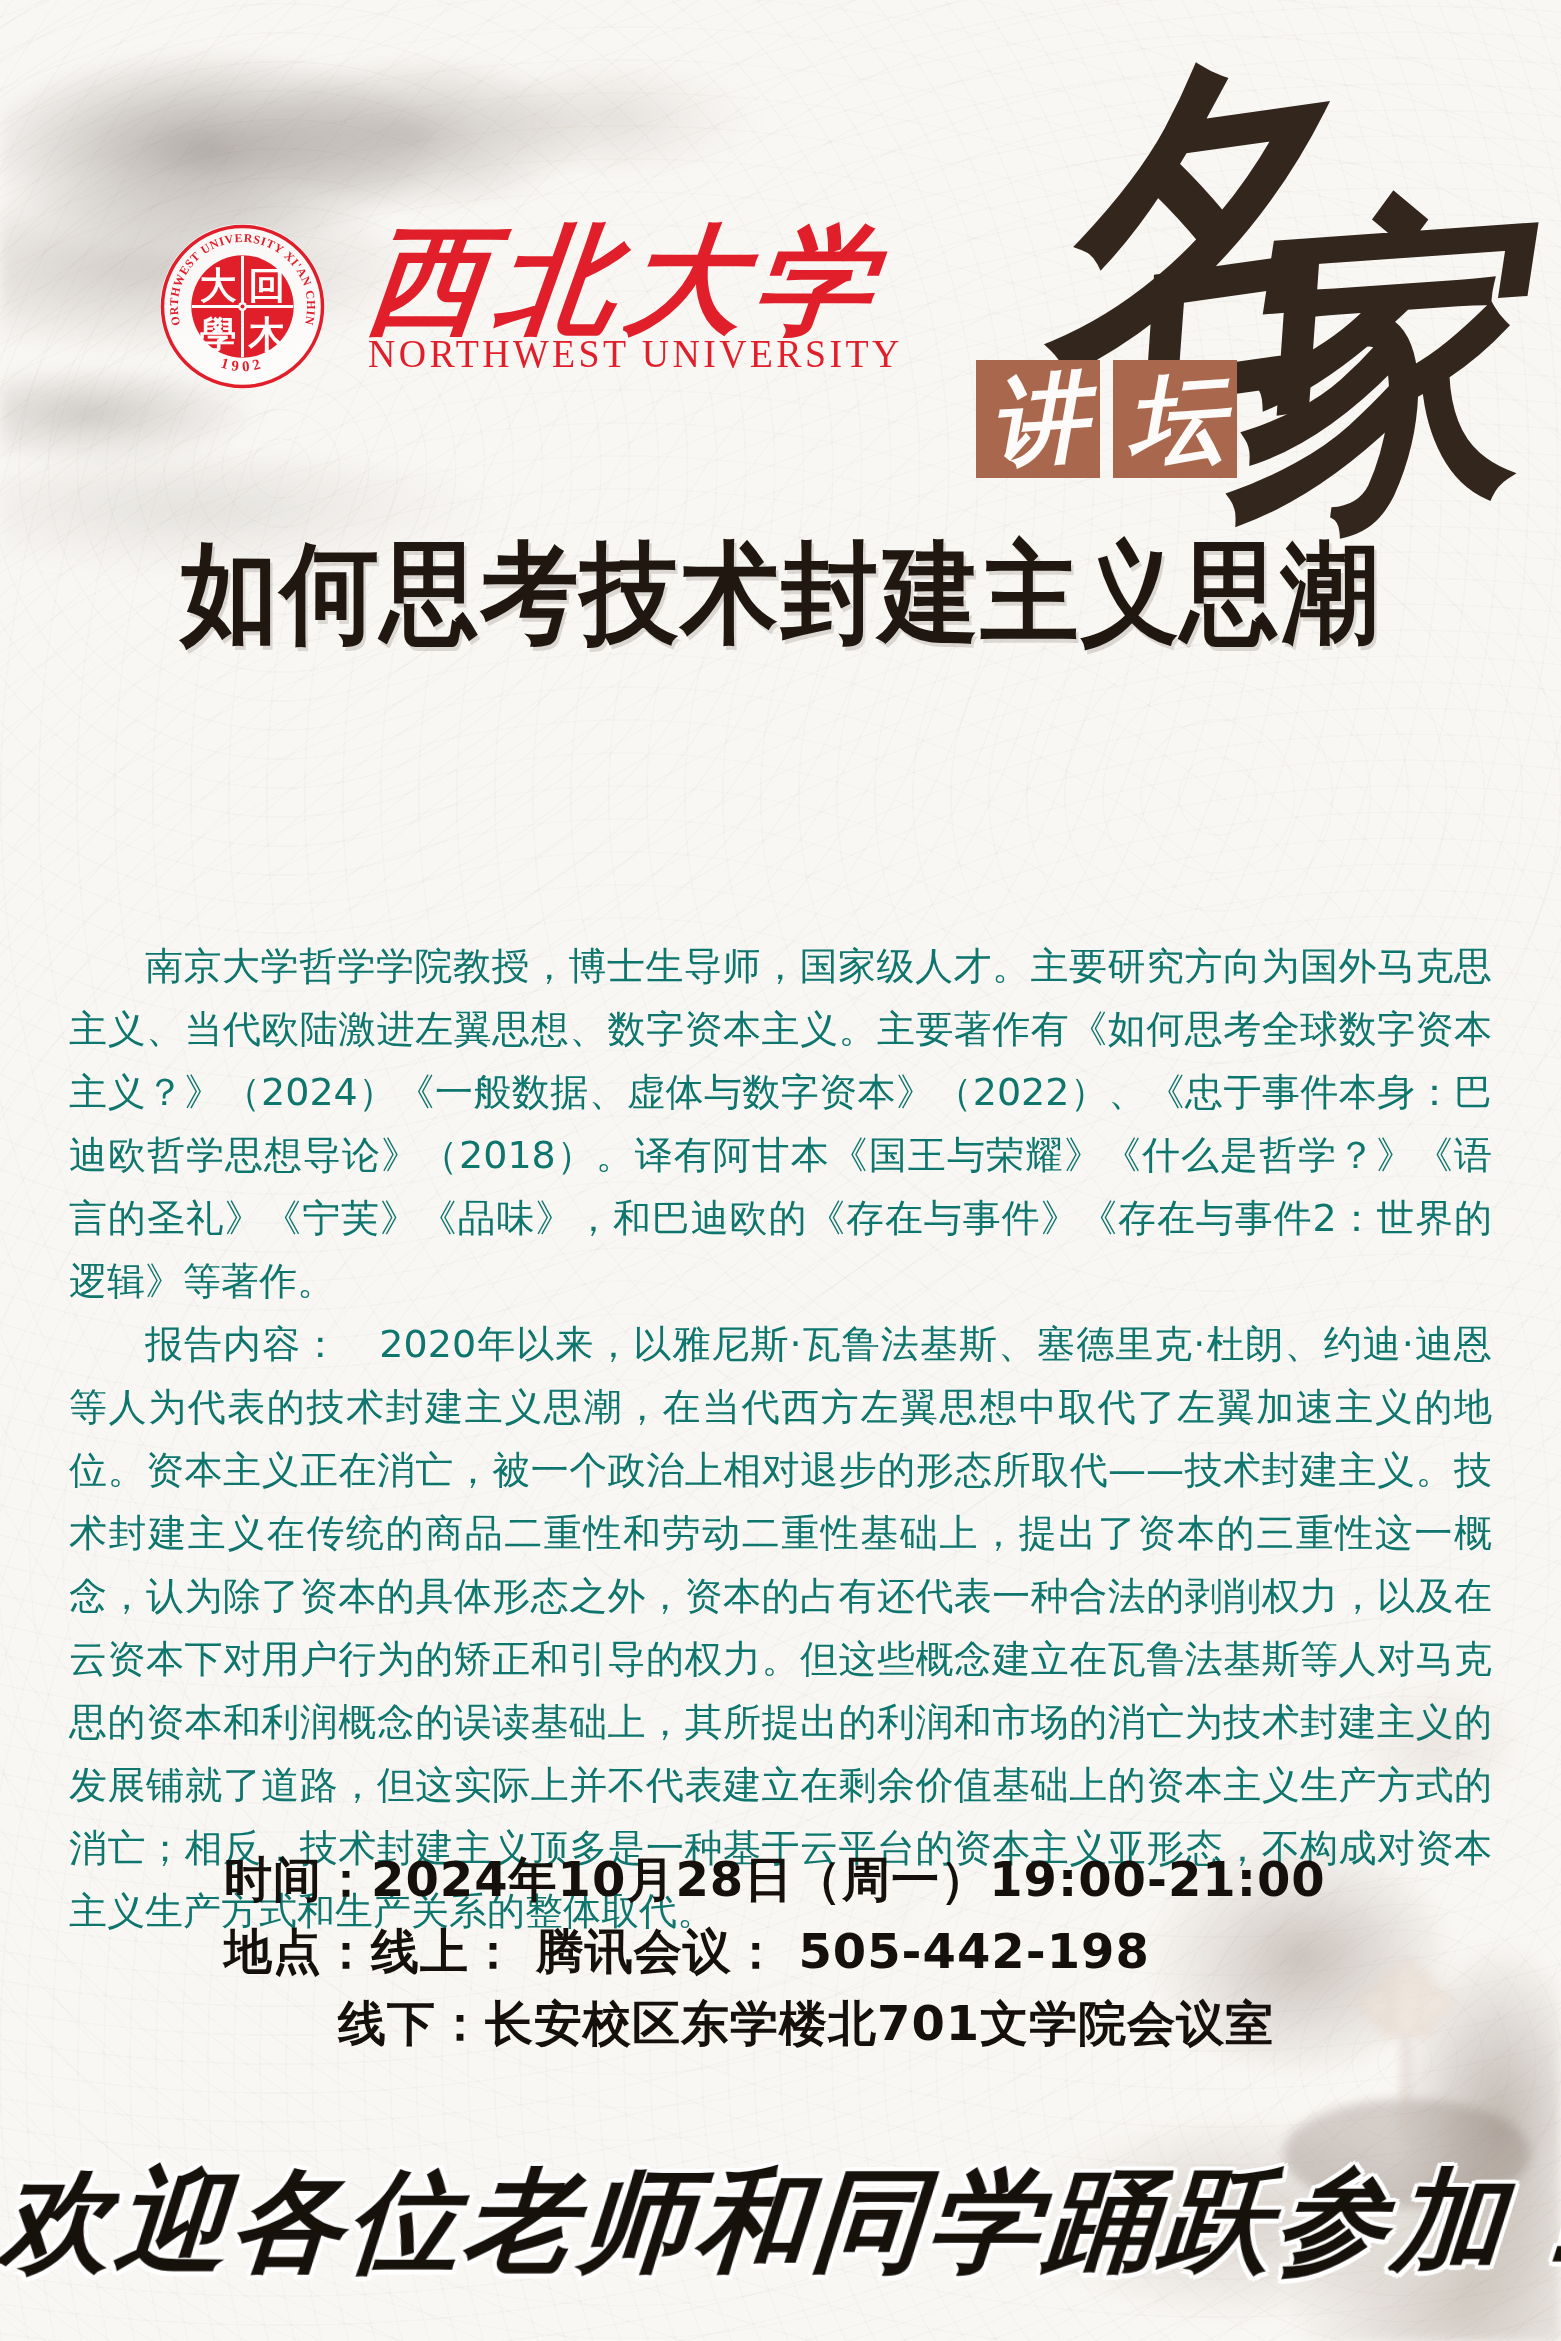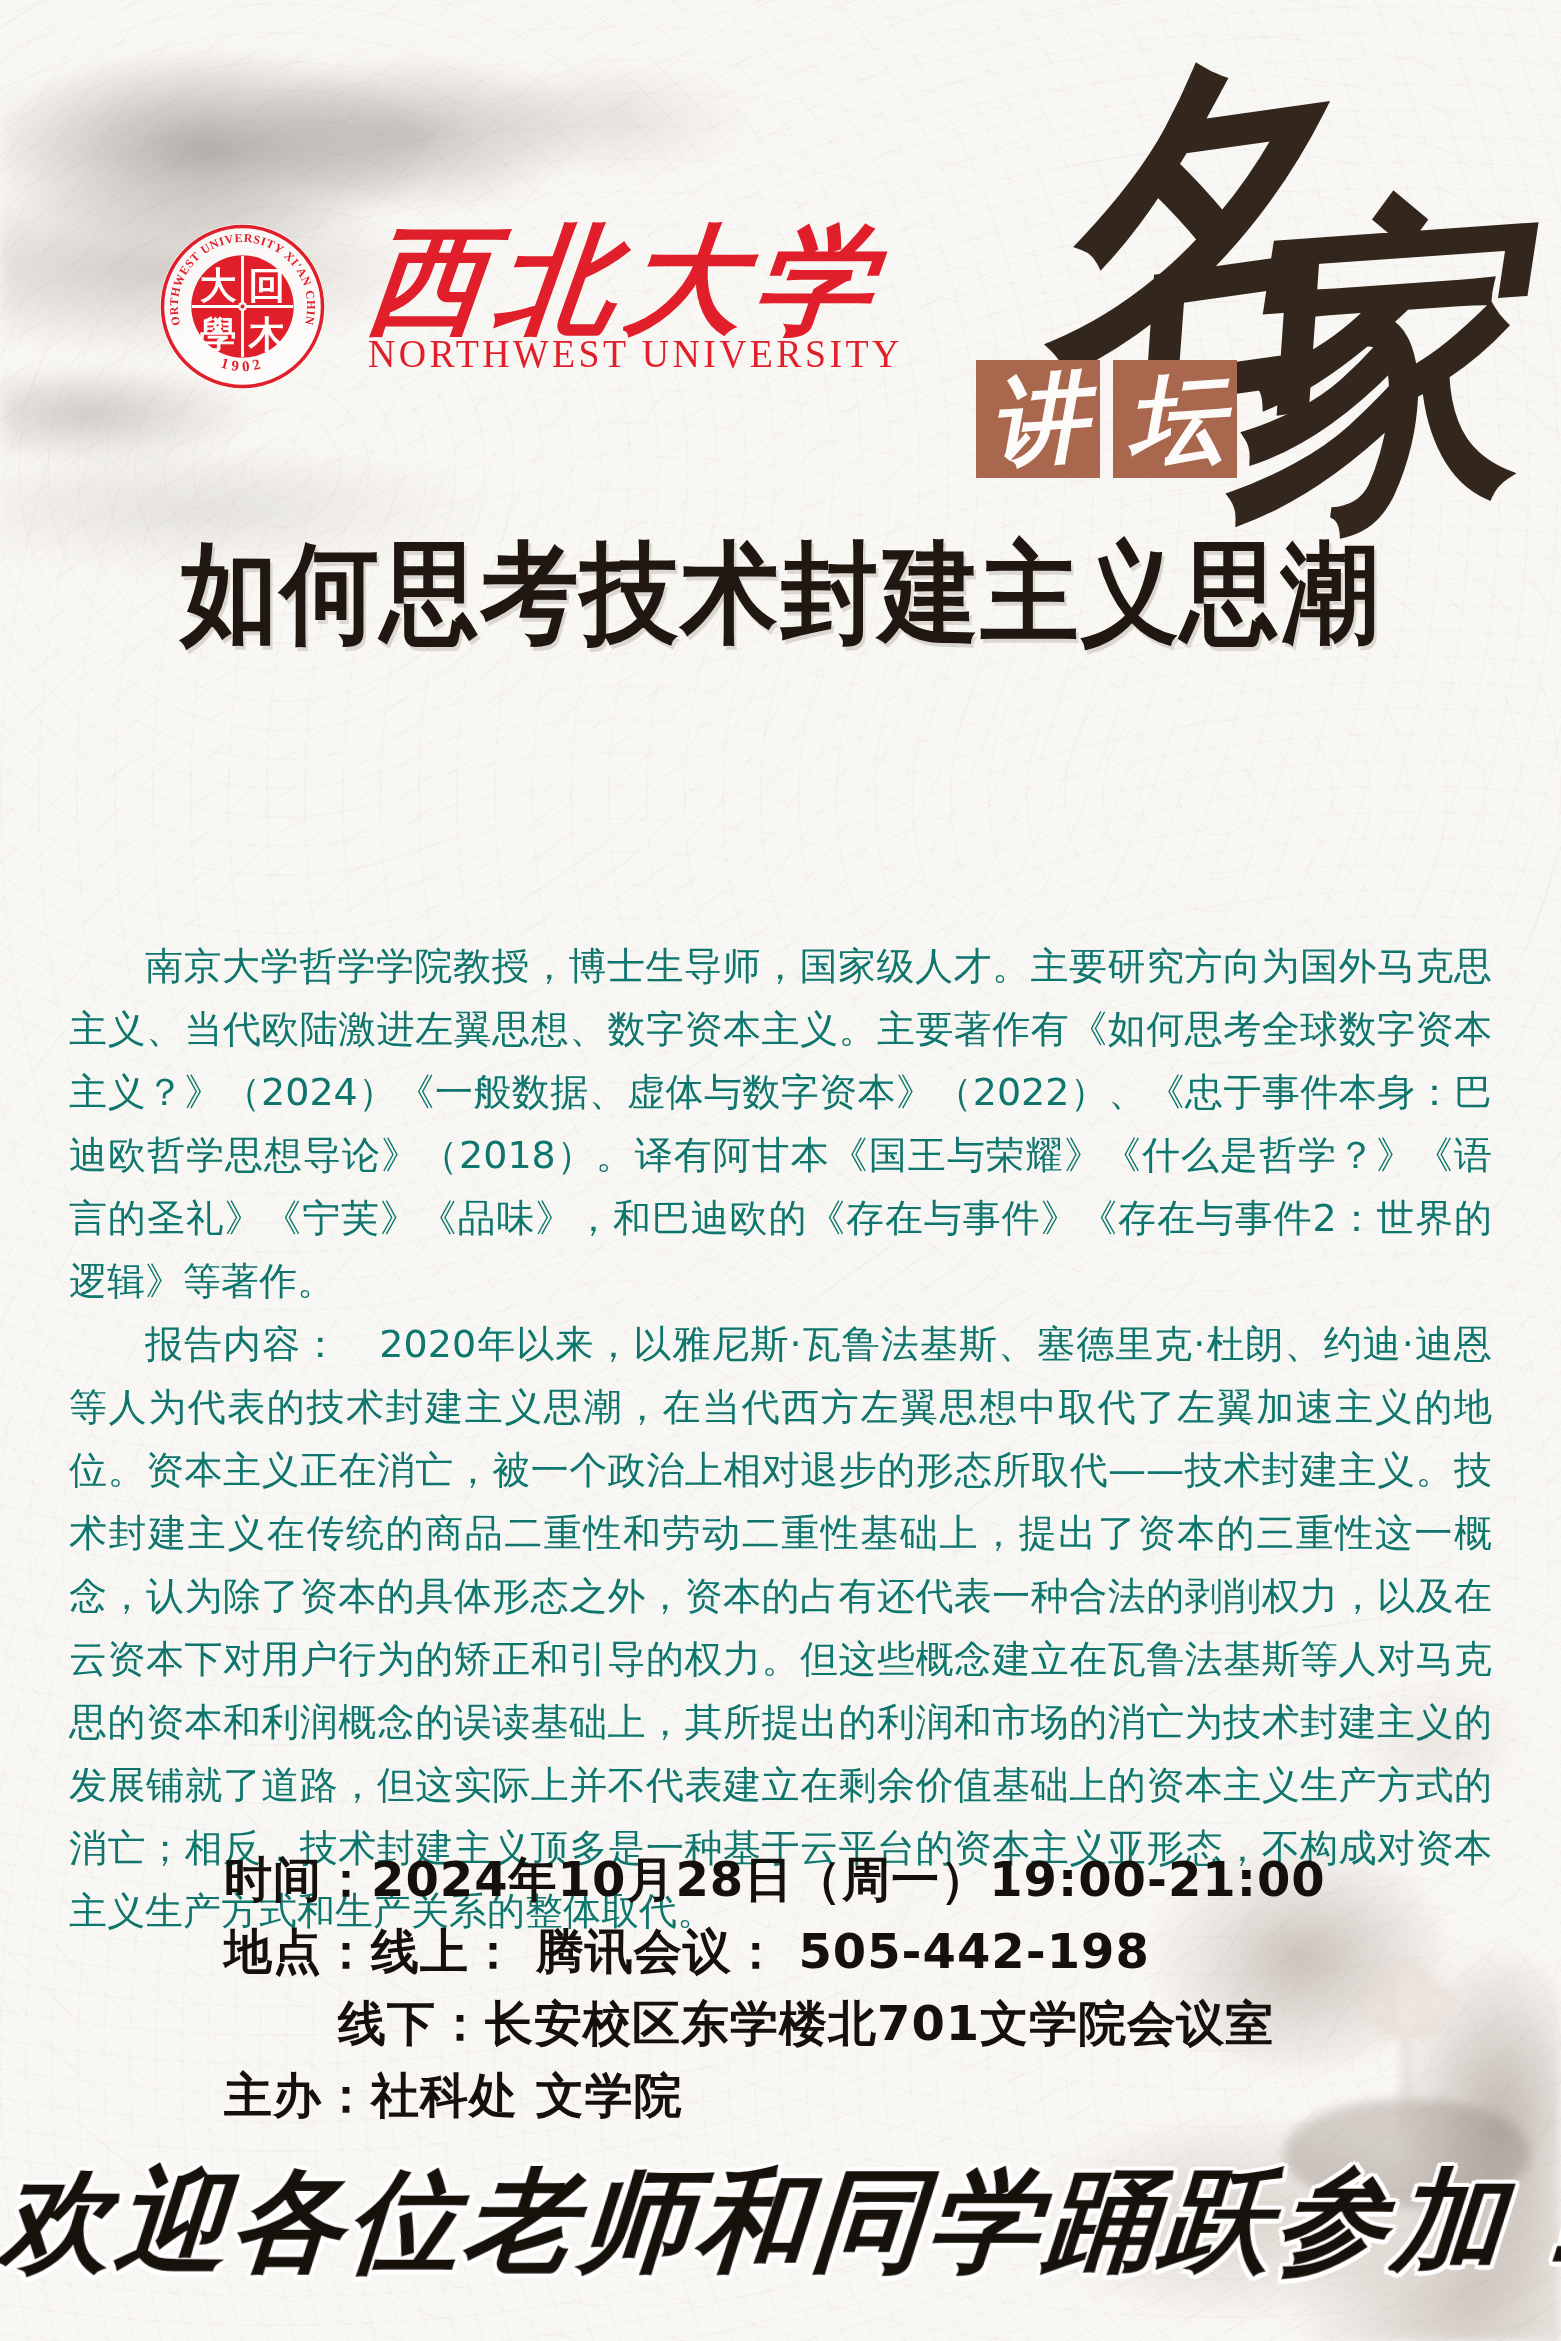--- a/index.html
+++ b/index.html
@@ -198,19 +198,18 @@
 
   <div class="body-text">
     <p>南京大学哲学学院教授，博士生导师，国家级人才。主要研究方向为国外马克思主义、当代欧陆激进左翼思想、数字资本主义。主要著作有《如何思考全球数字资本主义？》（2024）《一般数据、虚体与数字资本》（2022）、《忠于事件本身：巴迪欧哲学思想导论》（2018）。译有阿甘本《国王与荣耀》《什么是哲学？》《语言的圣礼》《宁芙》《品味》，和巴迪欧的《存在与事件》《存在与事件2：世界的逻辑》等著作。</p>
     <p>报告内容：　2020年以来，以雅尼斯·瓦鲁法基斯、塞德里克·杜朗、约迪·迪恩等人为代表的技术封建主义思潮，在当代西方左翼思想中取代了左翼加速主义的地位。资本主义正在消亡，被一个政治上相对退步的形态所取代——技术封建主义。技术封建主义在传统的商品二重性和劳动二重性基础上，提出了资本的三重性这一概念，认为除了资本的具体形态之外，资本的占有还代表一种合法的剥削权力，以及在云资本下对用户行为的矫正和引导的权力。但这些概念建立在瓦鲁法基斯等人对马克思的资本和利润概念的误读基础上，其所提出的利润和市场的消亡为技术封建主义的发展铺就了道路，但这实际上并不代表建立在剩余价值基础上的资本主义生产方式的消亡；相反，技术封建主义顶多是一种基于云平台的资本主义亚形态，不构成对资本主义生产方式和生产关系的整体取代。</p>
   </div>
 
   <div class="info">
     <div class="row"><span>时间：</span><span>2024年10月28日（周一）19:00-21:00</span></div>
     <div class="row"><span>地点：</span><span>线上： 腾讯会议： 505-442-198</span></div>
     <div class="row indent"><span>线下：</span><span>长安校区东学楼北701文学院会议室</span></div>
-    <div class="row"><span>主办：</span><span>社科处 文学院</span></div>
   </div>
 
   <div class="welcome">欢迎各位老师和同学踊跃参加！</div>
 
 </div>
 
 
 </body></html>

